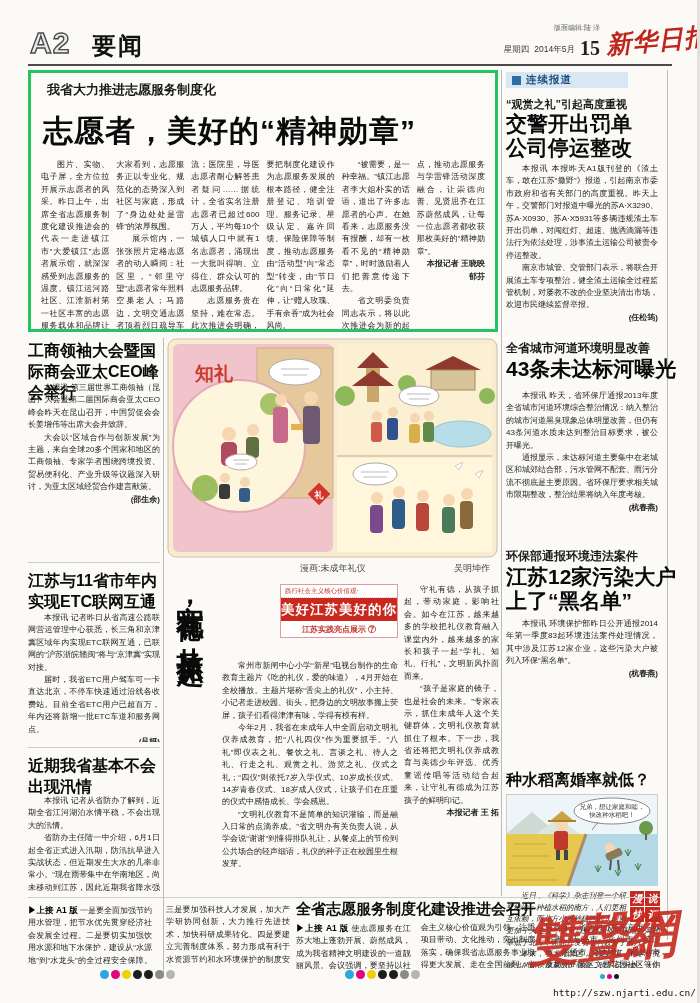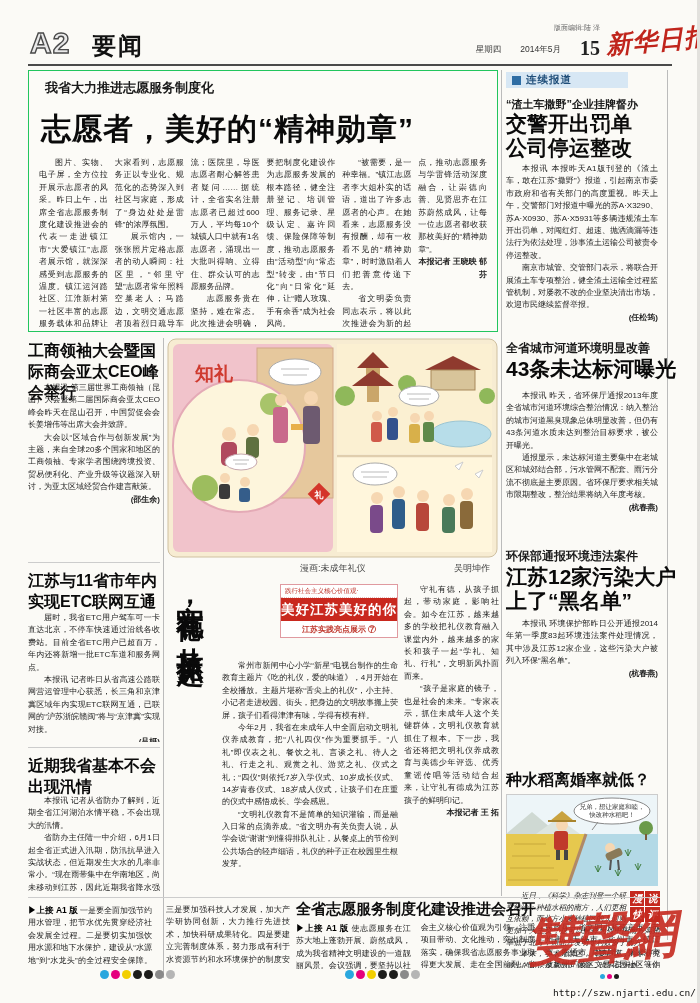--- a/index.html
+++ b/index.html
@@ -10,26 +10,26 @@
   .bt p{text-indent:2em}
   .bt p.sign{text-indent:0;text-align:right;font-weight:bold}
   .hl{font-weight:bold;color:#0e0e0e}
   .kick{font-weight:bold;color:#1a1a1a}
   .rule{background:#bbb}
   .jump{font-weight:bold;font-size:8.5px;color:#000}
   
   .edition{font-size:30px;font-weight:bold;color:#e9e9e9;-webkit-text-stroke:1.4px #4a4a4a;letter-spacing:1px}
   .section{font-size:24px;font-weight:bold;color:#111;letter-spacing:2px}
   .editor{font-size:7px;color:#666}
-  .dateline{display:flex;align-items:flex-end;gap:19px;justify-content:flex-end}
+  .dateline{display:flex;align-items:flex-end;gap:5px;justify-content:flex-end}
   .dateline .wd{font-size:8.5px;color:#333;padding-bottom:2px}
   .dateline .day{font-size:20px;font-family:"Liberation Serif",serif;font-weight:bold;color:#222;line-height:1}
   .masthead{font-family:"DejaVu Serif",serif;font-style:italic;font-weight:bold;font-size:25px;color:#c0251c;transform:rotate(-5deg);letter-spacing:1px;white-space:nowrap}
   
-  .mainbox{border:1px solid #22c55e;background:#fcfbf7;padding:8px 10px 20px}
+  .mainbox{border:3px solid #22c55e;background:#fcfbf7;padding:8px 10px 20px}
   .mainbox .kick{font-size:13px;margin-left:6px}
   .mainbox .title{font-size:30px;font-weight:bold;letter-spacing:1px;color:#0a0a0a;margin:12px 0 7px 2px;white-space:nowrap}
   .cols6{column-count:6;column-gap:7px;height:176px}
   .cols2{column-count:2;column-gap:14px}
   .cols3{column-count:3;column-gap:10px}
   .lt{font-size:16px;line-height:1.32;font-weight:bold;color:#0a0a0a}
   .rt-kick{font-size:11px;font-weight:bold;color:#1a1a1a}
   .rt-big{font-size:21px;font-weight:bold;line-height:1.1;color:#0a0a0a;white-space:nowrap}
   
   .tag{display:flex;align-items:center;gap:5px;background:#d7e7f4;height:16px;padding:0 6px;width:122px}
@@ -90,22 +90,22 @@
 <div class="abs lt" style="left:28px;top:340px;width:132px">工商领袖大会暨国际商会亚太CEO峰会举行</div>
 <div class="abs bt" style="left:28px;top:382px;width:132px;height:176px">
   <p>本报讯 第三届世界工商领袖（昆山）大会暨第二届国际商会亚太CEO峰会昨天在昆山召开，中国贸促会会长姜增伟等出席大会并致辞。</p>
   <p>大会以“区域合作与创新发展”为主题，来自全球20多个国家和地区的工商领袖、专家学者围绕跨境投资、贸易便利化、产业升级等议题深入研讨，为亚太区域经贸合作建言献策。</p>
   <p class="sign">(邵生余)</p>
 </div>
 <div class="abs" style="left:28px;top:562px;width:132px;height:1px;background:#ccc"></div>
 
 <div class="abs lt" style="left:28px;top:570px;width:132px">江苏与11省市年内实现ETC联网互通</div>
 <div class="abs bt" style="left:28px;top:612px;width:132px;height:130px">
+  <p>本报讯 记者昨日从省高速公路联网营运管理中心获悉，长三角和京津冀区域年内实现ETC联网互通，已联网的“沪苏浙皖赣闽”将与“京津冀”实现对接。</p>
   <p>届时，我省ETC用户驾车可一卡直达北京，不停车快速通过沿线各收费站。目前全省ETC用户已超百万，年内还将新增一批ETC车道和服务网点。</p>
-  <p>本报讯 记者昨日从省高速公路联网营运管理中心获悉，长三角和京津冀区域年内实现ETC联网互通，已联网的“沪苏浙皖赣闽”将与“京津冀”实现对接。</p>
   <p class="sign">(吕妍)</p>
 </div>
 <div class="abs" style="left:28px;top:747px;width:132px;height:1px;background:#ccc"></div>
 
 <div class="abs lt" style="left:28px;top:755px;width:132px">近期我省基本不会出现汛情</div>
 <div class="abs bt" style="left:28px;top:795px;width:132px;height:98px">
   <p>本报讯 记者从省防办了解到，近期全省江河湖泊水情平稳，不会出现大的汛情。</p>
   <p>省防办主任陆一中介绍，6月1日起全省正式进入汛期，防汛抗旱进入实战状态，但近期发生大水的几率非常小。“现在雨带集中在华南地区，尚未移动到江苏，因此近期我省降水强度不会太大，已有防汛水利工程完全可以应对。”</p>
 
 </div>
@@ -204,21 +204,21 @@
 <div class="abs bt" style="left:404px;top:584px;width:95px;height:306px">
   <p>守礼有德，从孩子抓起，带动家庭，影响社会。如今在江苏，越来越多的学校把礼仪教育融入课堂内外，越来越多的家长和孩子一起“学礼、知礼、行礼”，文明新风扑面而来。</p>
   <p>“孩子是家庭的镜子，也是社会的未来。”专家表示，抓住未成年人这个关键群体，文明礼仪教育就抓住了根本。下一步，我省还将把文明礼仪养成教育与美德少年评选、优秀童谣传唱等活动结合起来，让守礼有德成为江苏孩子的鲜明印记。</p>
   <p class="sign">本报记者 王 拓</p>
 </div>
 
 <div class="abs tag" style="left:506px;top:72px">
   <i></i>
   <b>连续报道</b>
 </div>
-<div class="abs rt-kick" style="left:506px;top:97px;width:152px">“渣土车撒野”企业挂牌督办</div>
+<div class="abs rt-kick" style="left:506px;top:97px;width:152px">“观赏之礼”引起高度重视</div>
 <div class="abs rt-big" style="left:506px;top:112px">交警开出罚单</div>
 <div class="abs rt-big" style="left:506px;top:136px">公司停运整改</div>
 <div class="abs bt" style="left:506px;top:163px;width:152px;height:167px">
   <p>本报讯 本报昨天A1版刊登的《渣土车，敢在江苏“撒野”》报道，引起南京市委市政府和省有关部门的高度重视。昨天上午，交警部门对报道中曝光的苏A·X3290、苏A·X0930、苏A·X5931等多辆违规渣土车开出罚单，对闯红灯、超速、抛洒滴漏等违法行为依法处理，涉事渣土运输公司被责令停运整改。</p>
   <p>南京市城管、交管部门表示，将联合开展渣土车专项整治，健全渣土运输全过程监管机制，对屡教不改的企业坚决清出市场，欢迎市民继续监督举报。</p>
   <p class="sign">(任松筠)</p>
 </div>
 
 <div class="abs rt-kick" style="left:506px;top:340px;width:152px;font-size:12px">全省城市河道环境明显改善</div>
 <div class="abs rt-big" style="left:506px;top:357px">43条未达标河曝光</div>

